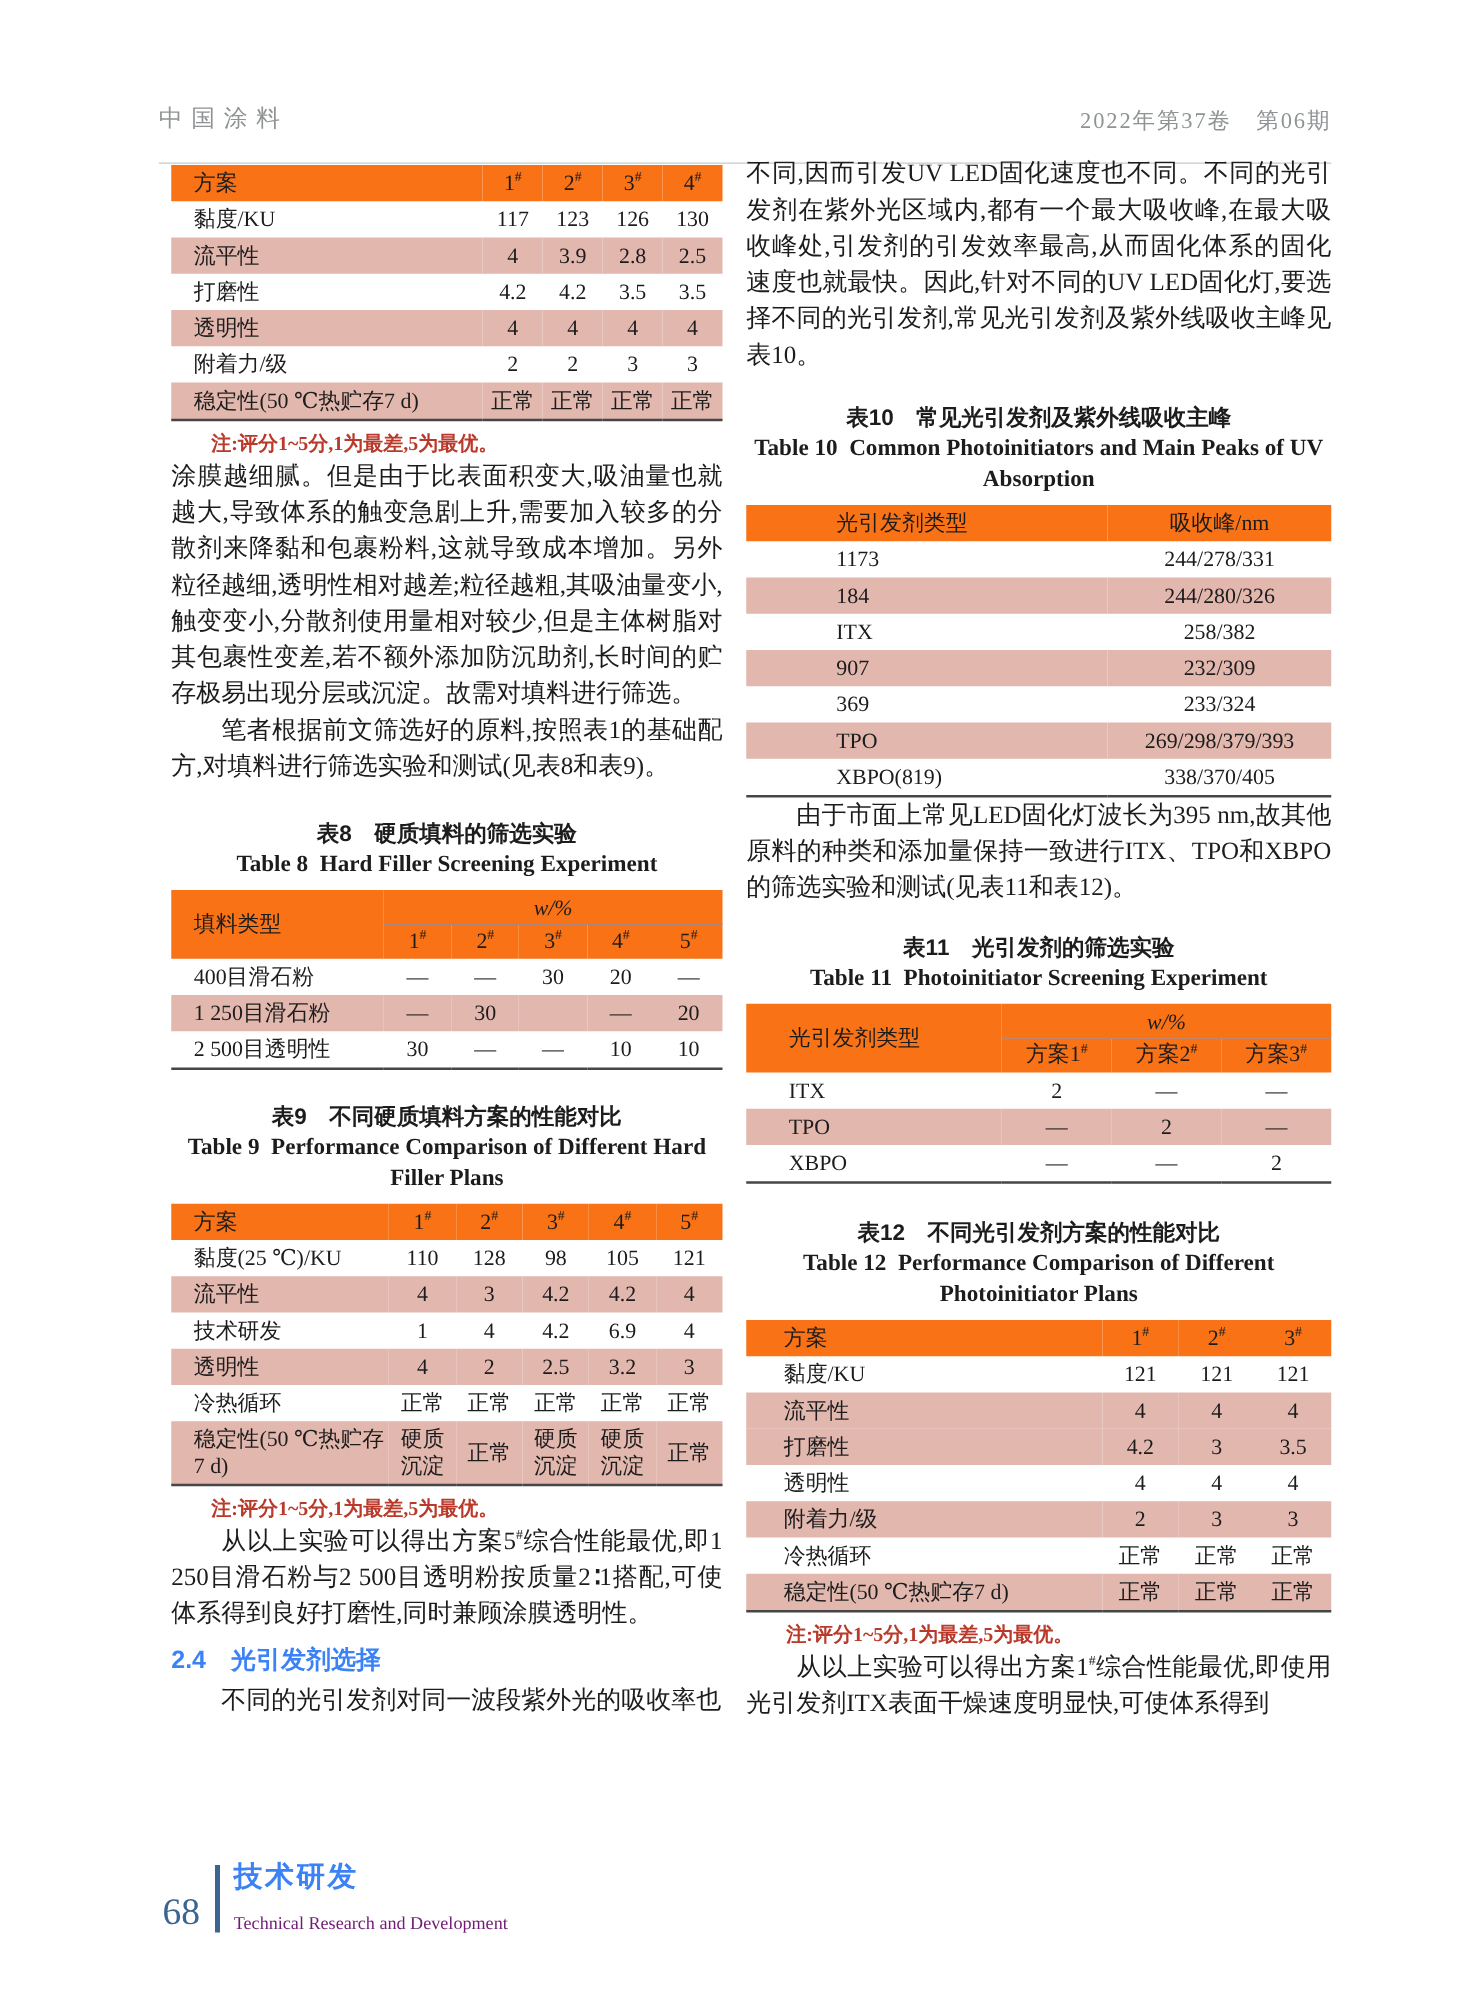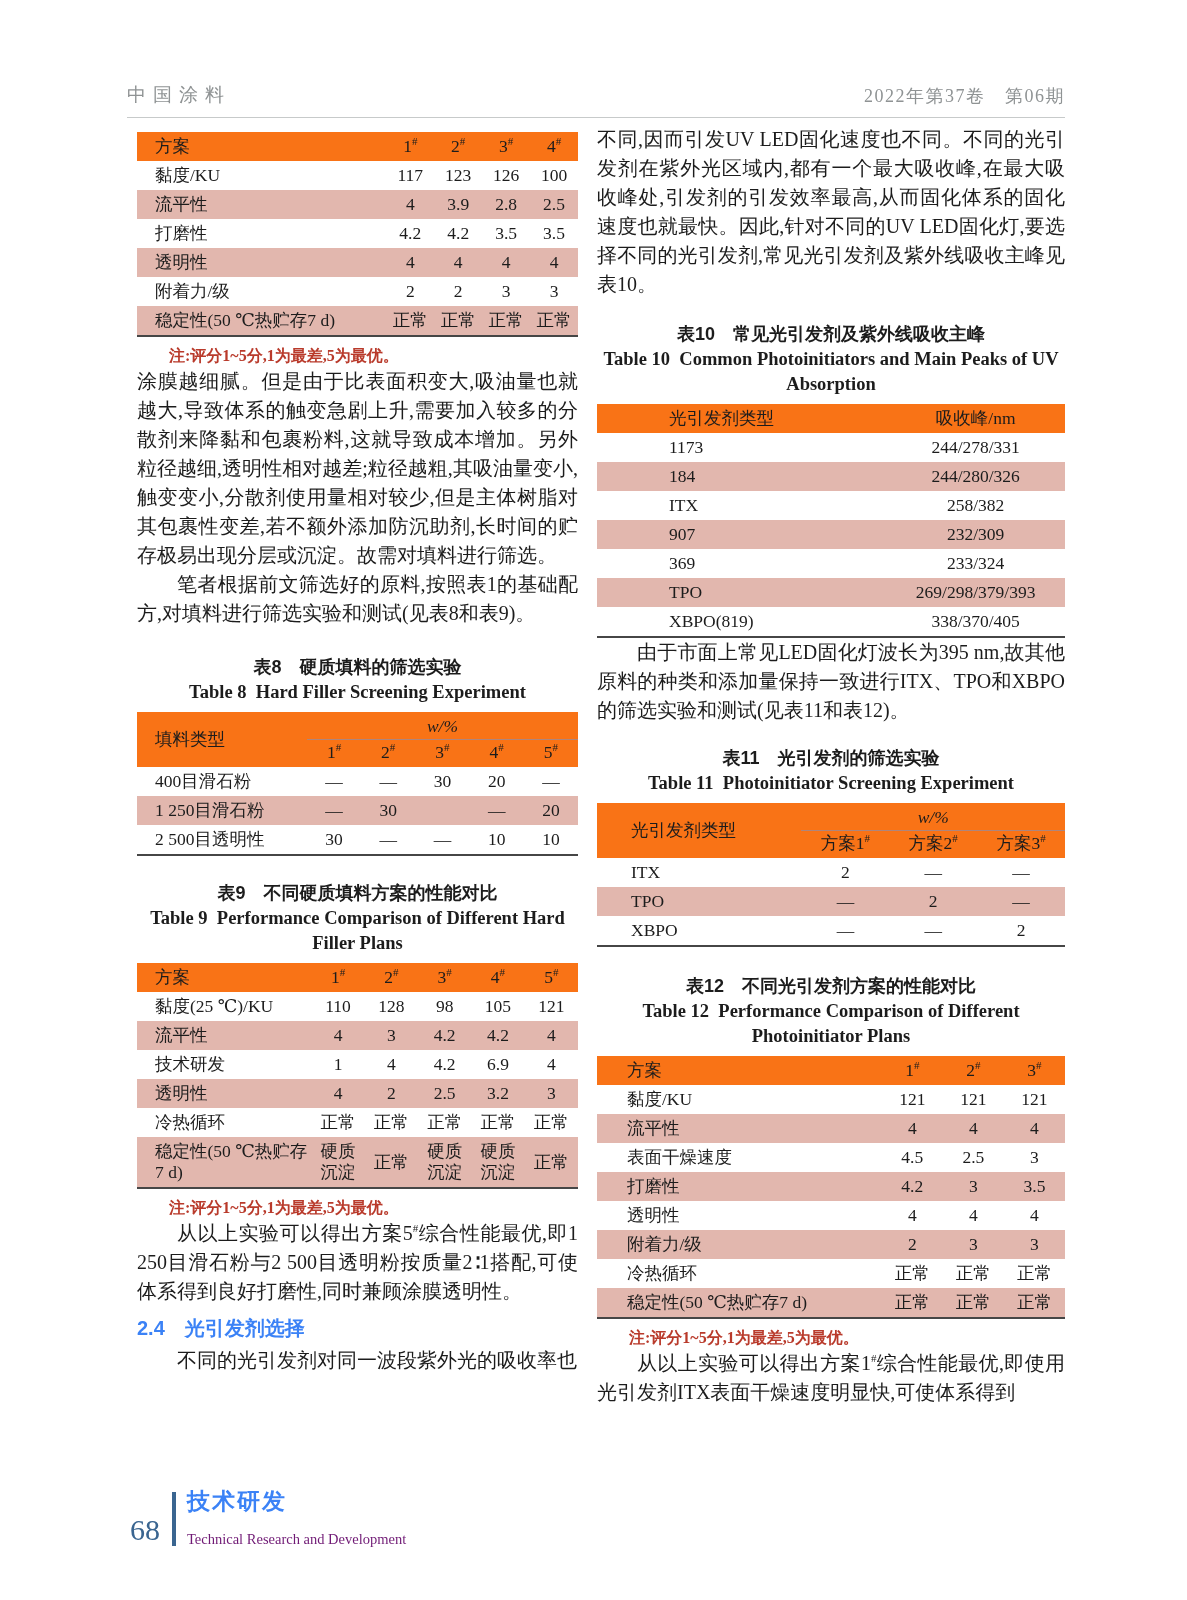--- a/index.html
+++ b/index.html
@@ -5,21 +5,21 @@
   html,body{margin:0;padding:0;}
   body{
     width:1187px;height:1600px;position:relative;overflow:hidden;
     background:#ffffff;color:#1c1c1c;
     font-family:"Liberation Serif","DejaVu Serif",serif;
   }
   
   .runhead{
     position:absolute;left:127px;right:122px;top:82px;
     display:flex;justify-content:space-between;align-items:flex-end;
-    padding-bottom:9px;border-bottom:1.5px solid #c7caca;color:#8f9394;
+    padding-bottom:22px;border-bottom:1.5px solid #c7caca;color:#8f9394;
   }
   .runhead .journal{font-size:19px;letter-spacing:7px;}
   .runhead .issue{font-size:18px;letter-spacing:1.5px;}
 
   
   .col{position:absolute;}
   .col-left{left:137px;width:441px;top:132px;}
   .col-right{left:597px;width:468px;top:125px;}
 
   p.body{font-size:20px;line-height:29px;text-align:justify;margin:0;text-indent:2em;}
@@ -85,21 +85,21 @@
           <th>3<sup>#</sup></th>
           <th>4<sup>#</sup></th>
         </tr>
       </thead>
       <tbody>
         <tr>
           <td class="lbl">黏度/KU</td>
           <td>117</td>
           <td>123</td>
           <td>126</td>
-          <td>100</td>
+          <td>130</td>
         </tr>
         <tr class="stripe">
           <td class="lbl">流平性</td>
           <td>4</td>
           <td>3.9</td>
           <td>2.8</td>
           <td>2.5</td>
         </tr>
         <tr>
           <td class="lbl">打磨性</td>
@@ -362,26 +362,20 @@
           <td>121</td>
           <td>121</td>
           <td>121</td>
         </tr>
         <tr class="stripe">
           <td class="lbl">流平性</td>
           <td>4</td>
           <td>4</td>
           <td>4</td>
         </tr>
-        <tr>
-          <td class="lbl">表面干燥速度</td>
-          <td>4.5</td>
-          <td>2.5</td>
-          <td>3</td>
-        </tr>
         <tr class="stripe">
           <td class="lbl">打磨性</td>
           <td>4.2</td>
           <td>3</td>
           <td>3.5</td>
         </tr>
         <tr>
           <td class="lbl">透明性</td>
           <td>4</td>
           <td>4</td>

